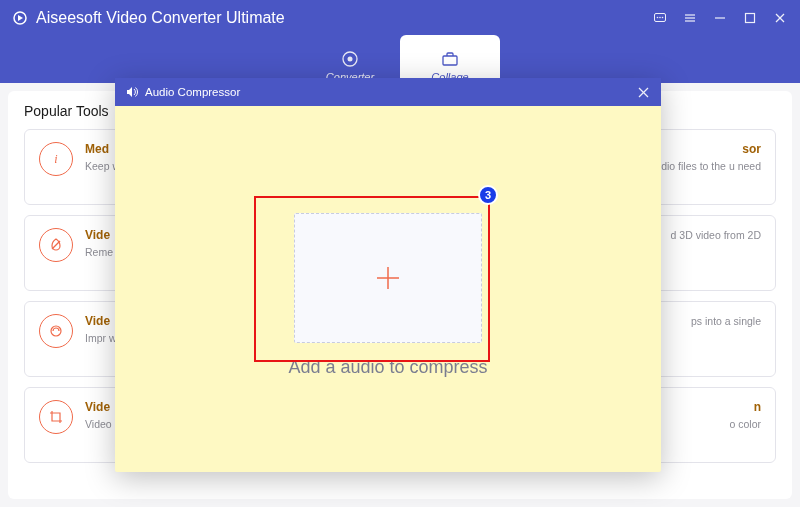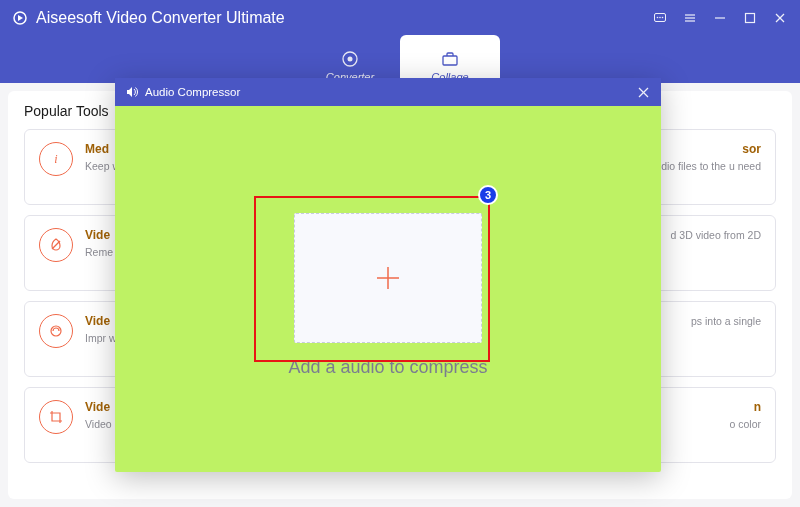--- a/index.html
+++ b/index.html
@@ -16,21 +16,21 @@
   .tab-icon { width: 20px; height: 20px; display: inline-flex; align-items: center; justify-content: center; }
   .content { background: #fff; margin: 8px; border-radius: 6px; padding: 12px 16px; height: calc(100% - 35px - 48px - 16px); overflow: hidden; }
   .section-title { font-size: 14px; color: #1a1a1a; font-weight: 500; margin-bottom: 10px; }
   .tool-grid { display: grid; grid-template-columns: repeat(3,1fr); gap: 10px; }
   .tool-card { border: 1px solid #e3e3ea; border-radius: 6px; padding: 12px 14px; display: flex; gap: 12px; align-items: flex-start; cursor: pointer; min-height: 76px; }
   .tool-icon { width: 34px; height: 34px; border: 1.5px solid #f06a4a; border-radius: 50%; display: flex; align-items: center; justify-content: center; flex-shrink: 0; color: #f06a4a; }
   .tool-text { }
   .tool-title { font-size: 12px; color: #a16207; font-weight: 600; margin-bottom: 3px; }
   .tool-desc { font-size: 10.5px; color: #8c8c94; line-height: 1.4; }
   
-  .modal { position: absolute; left: 115px; top: 78px; width: 546px; height: 394px; background: #bef264; box-shadow: 0 6px 30px rgba(0,0,0,0.25); border-radius: 2px; display: flex; flex-direction: column; gap: 12px; }
+  .modal { position: absolute; left: 115px; top: 78px; width: 546px; height: 394px; background: #fef9c3; box-shadow: 0 6px 30px rgba(0,0,0,0.25); border-radius: 2px; display: flex; flex-direction: column; gap: 12px; }
   .modal-header { height: 28px; background: #4a56c4; display: flex; align-items: center; padding: 0 10px; color: #fff; font-size: 11.5px; justify-content: space-between; }
   .modal-header-left { display: flex; align-items: center; gap: 6px; }
   .modal-body { flex: 1; display: flex; align-items: center; justify-content: center; flex-direction: column; position: relative; }
   .drop-zone { width: 188px; height: 130px; border: 1.5px dashed #c7cce0; background: #f8f9fd; border-radius: 2px; display: flex; align-items: center; justify-content: center; cursor: pointer; }
   .plus { color: #f06a4a; font-size: 32px; font-weight: 300; }
   .drop-label { margin-top: 14px; color: #7a7d90; font-size: 18px; }
   .red-highlight { position: absolute; border: 2.5px solid #e81515; width: 236px; height: 166px; left: 254px; top: 196px; }
   .badge-3 { position: absolute; left: 478px; top: 185px; width: 20px; height: 20px; border-radius: 50%; background: #1a3de8; color: #fff; font-size: 11px; display: flex; align-items: center; justify-content: center; border: 2px solid #fff; font-weight: 600; }
   svg { display: block; }
 </style>

